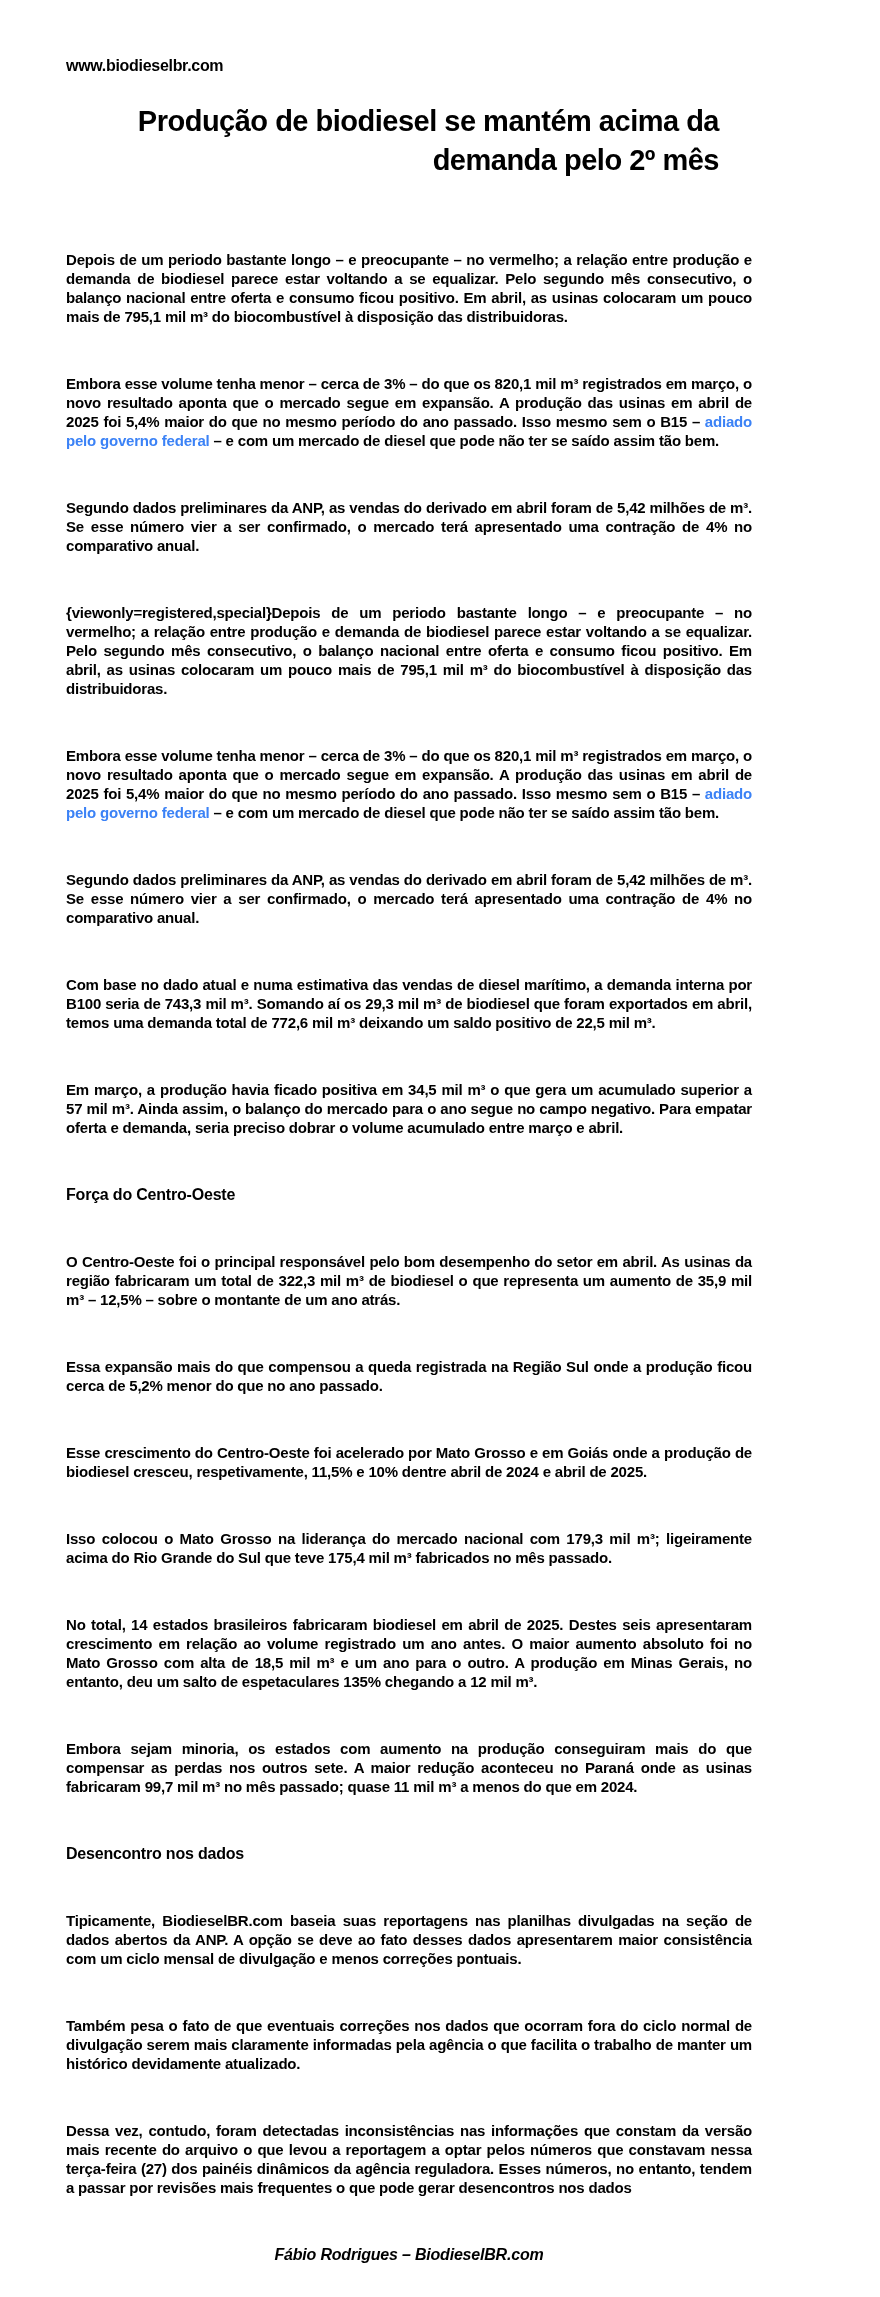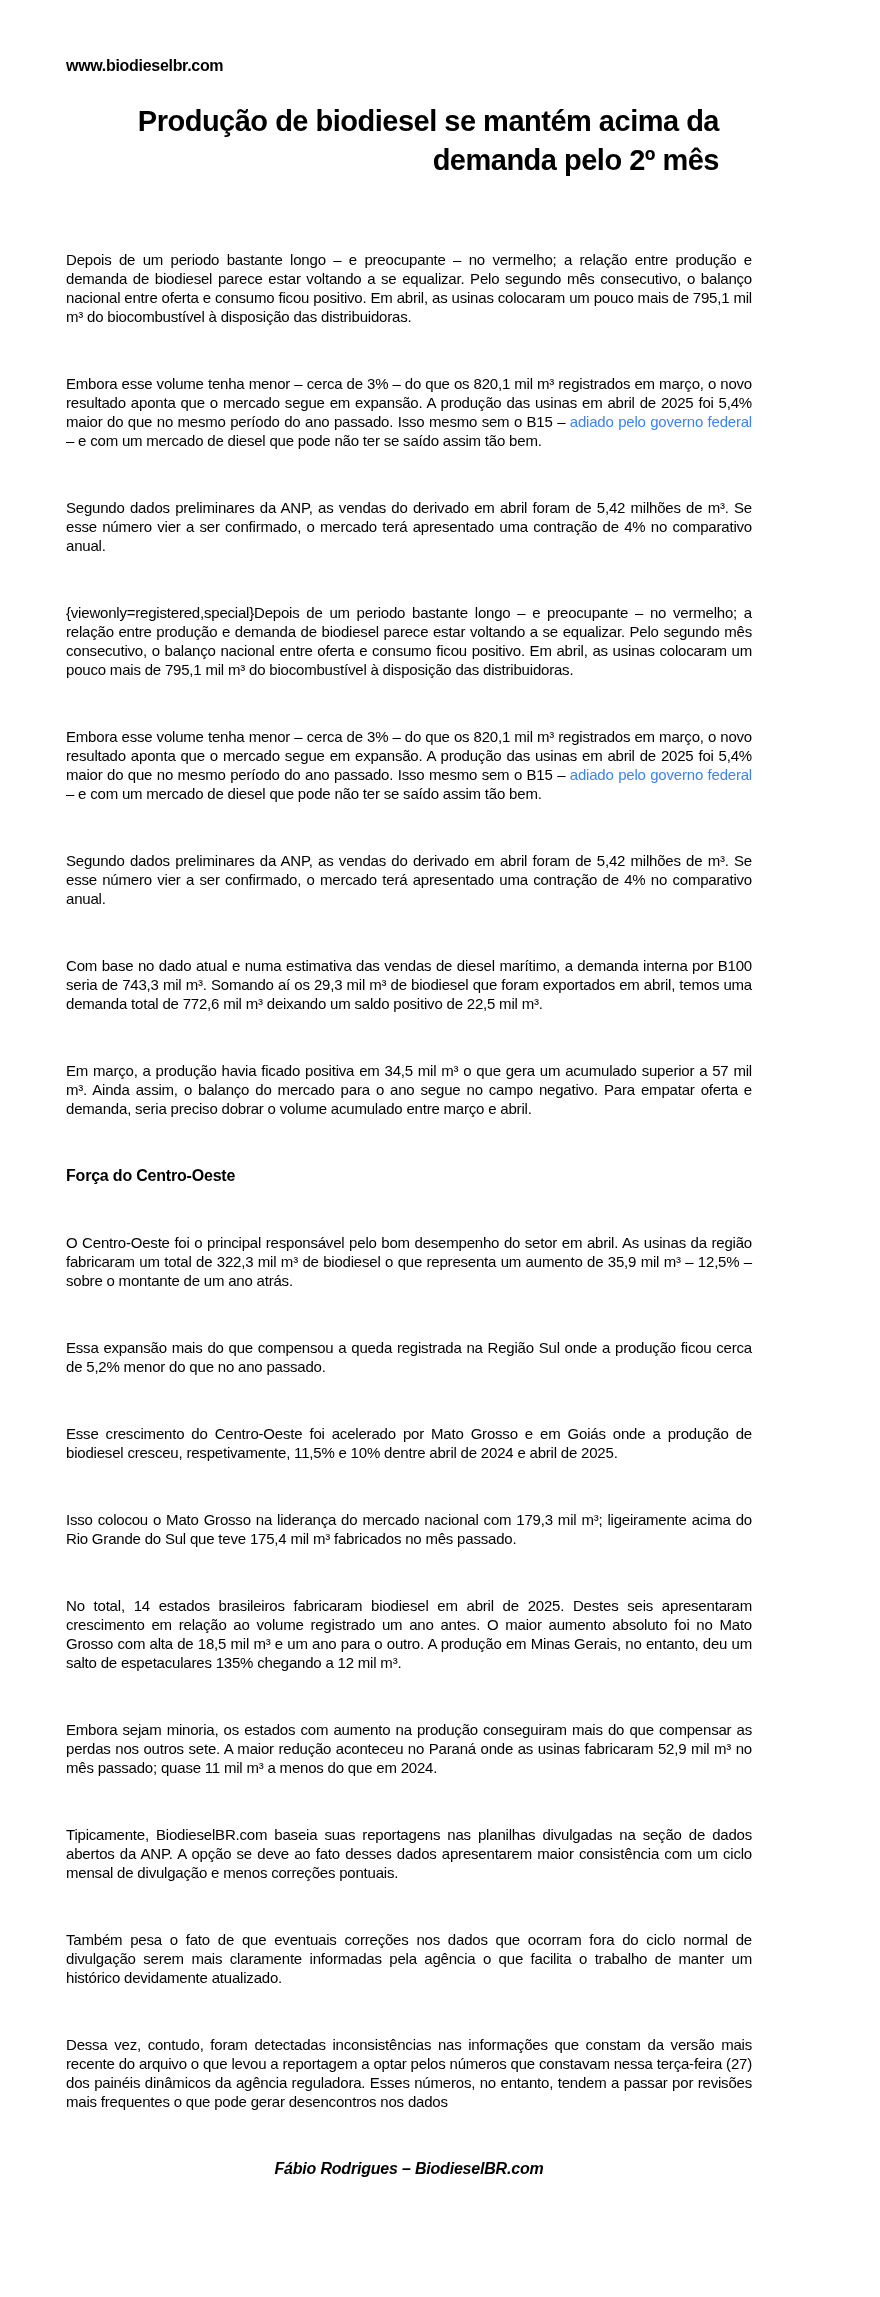--- a/index.html
+++ b/index.html
@@ -29,20 +29,21 @@
     max-width: 620px;
     margin: 27px auto 70px auto;
     letter-spacing: -0.5px;
   }
   p.body-par {
     font-size: 15px;
     line-height: 19px;
     letter-spacing: -0.2px;
     text-align: justify;
     margin: 0 0 48px 0;
+    font-weight: bold;
   }
   h2.section-heading {
     font-size: 16px;
     line-height: 19px;
     font-weight: 700;
     letter-spacing: -0.2px;
     margin: 0 0 48px 0;
   }
   .green-link {
     color: #3b82f6;
@@ -89,22 +90,23 @@
   <p class="body-par">O Centro-Oeste foi o principal responsável pelo bom desempenho do setor em abril. As usinas da região fabricaram um total de 322,3 mil m³ de biodiesel o que representa um aumento de 35,9 mil m³ – 12,5% – sobre o montante de um ano atrás.</p>
 
   <p class="body-par">Essa expansão mais do que compensou a queda registrada na Região Sul onde a produção ficou cerca de 5,2% menor do que no ano passado.</p>
 
   <p class="body-par">Esse crescimento do Centro-Oeste foi acelerado por Mato Grosso e em Goiás onde a produção de biodiesel cresceu, respetivamente, 11,5% e 10% dentre abril de 2024 e abril de 2025.</p>
 
   <p class="body-par">Isso colocou o Mato Grosso na liderança do mercado nacional com 179,3 mil m³; ligeiramente acima do Rio Grande do Sul que teve 175,4 mil m³ fabricados no mês passado.</p>
 
   <p class="body-par">No total, 14 estados brasileiros fabricaram biodiesel em abril de 2025. Destes seis apresentaram crescimento em relação ao volume registrado um ano antes. O maior aumento absoluto foi no Mato Grosso com alta de 18,5 mil m³ e um ano para o outro. A produção em Minas Gerais, no entanto, deu um salto de espetaculares 135% chegando a 12 mil m³.</p>
 
-  <p class="body-par">Embora sejam minoria, os estados com aumento na produção conseguiram mais do que compensar as perdas nos outros sete. A maior redução aconteceu no Paraná onde as usinas fabricaram 52,9 mil m³ no mês passado; quase 11 mil m³ a menos do que em 2024.</p>
+  <p class="body-par">Embora sejam minoria, os estados com aumento na produção conseguiram mais do que compensar as perdas nos outros sete. A maior redução aconteceu no Paraná onde as usinas fabricaram 99,7 mil m³ no mês passado; quase 11 mil m³ a menos do que em 2024.</p>
 
+  <h2 class="section-heading">Desencontro nos dados</h2>
 
   <p class="body-par">Tipicamente, BiodieselBR.com baseia suas reportagens nas planilhas divulgadas na seção de dados abertos da ANP. A opção se deve ao fato desses dados apresentarem maior consistência com um ciclo mensal de divulgação e menos correções pontuais.</p>
 
   <p class="body-par">Também pesa o fato de que eventuais correções nos dados que ocorram fora do ciclo normal de divulgação serem mais claramente informadas pela agência o que facilita o trabalho de manter um histórico devidamente atualizado.</p>
 
   <p class="body-par">Dessa vez, contudo, foram detectadas inconsistências nas informações que constam da versão mais recente do arquivo o que levou a reportagem a optar pelos números que constavam nessa terça-feira (27) dos painéis dinâmicos da agência reguladora. Esses números, no entanto, tendem a passar por revisões mais frequentes o que pode gerar desencontros nos dados</p>
 
   <div class="byline">Fábio Rodrigues – BiodieselBR.com</div>
 
 </div>

